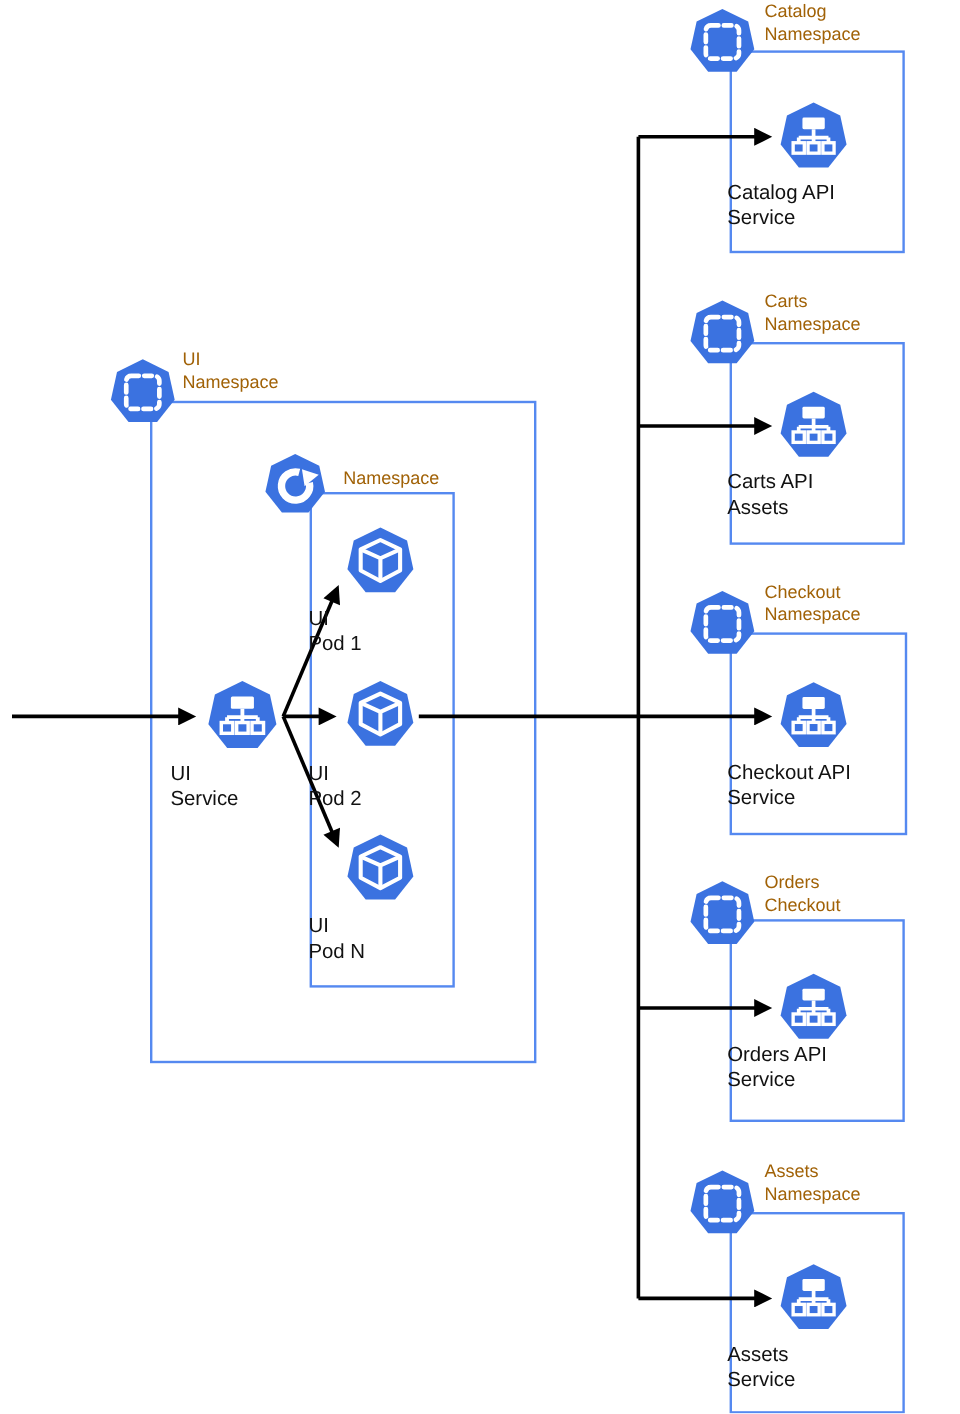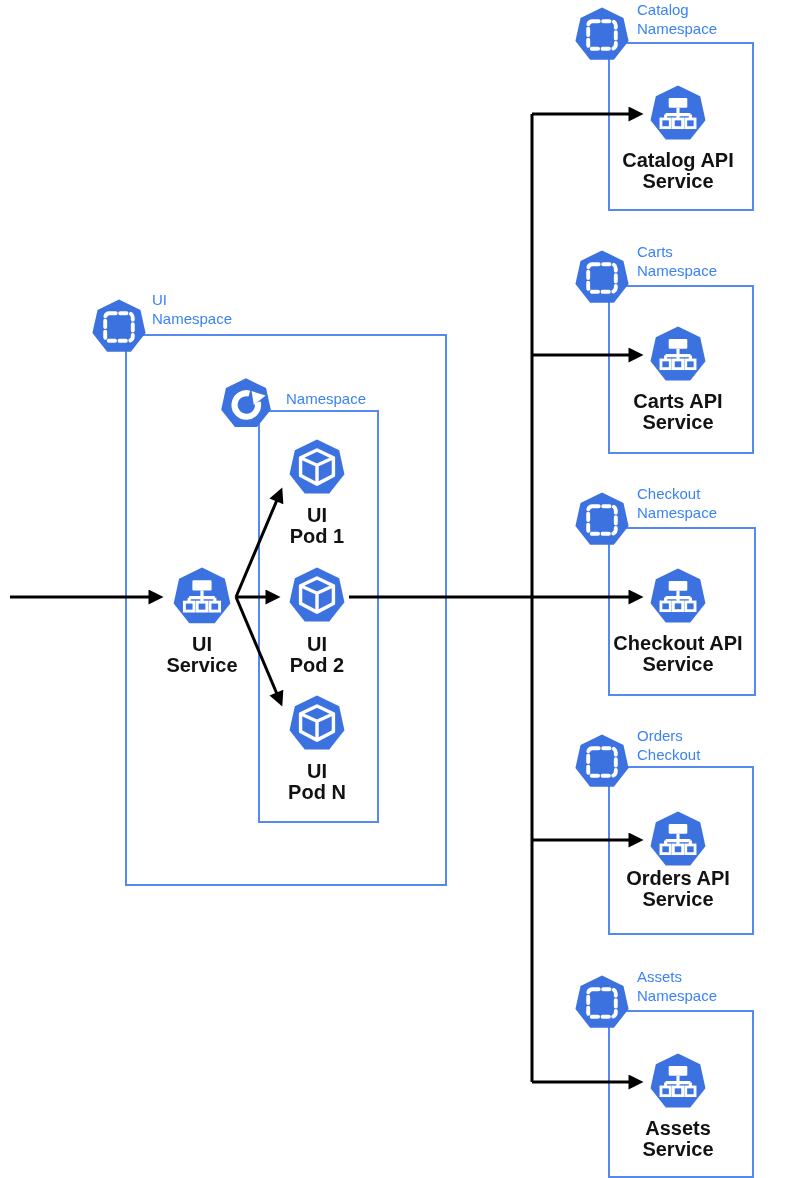--- a/index.html
+++ b/index.html
@@ -1,24 +1,24 @@
 <!DOCTYPE html>
 <html><head>
 <meta charset="utf-8">
 <style>
   html,body{margin:0;padding:0;background:#ffffff;}
   body{width:800px;height:1178px;font-family:"Liberation Sans",sans-serif;}
   .canvas{position:relative;width:800px;height:1178px;background:#fff;overflow:hidden;}
   .box{position:absolute;border:2px solid #5589f0;background:transparent;z-index:1;}
   .hept{position:absolute;z-index:6;}
   .connectors{position:absolute;left:0;top:0;z-index:4;}
-  .lbl-blue{position:absolute;color:#3b82f6;font-size:15px;line-height:19px;
+  .lbl-blue{position:absolute;color:#a16207;font-size:15px;line-height:19px;
             white-space:pre-line;z-index:7;}
-  .lbl-dark{position:absolute;color:#121212;font-size:20px;line-height:21px;
-            white-space:pre-line;text-align:center;z-index:7;font-weight:bold;}
+  .lbl-dark{position:absolute;color:#121212;font-size:17px;line-height:21px;
+            white-space:pre-line;z-index:7;}
   .hept-fill{fill:#3b72e0;}
 </style>
 </head>
 <body>
 
 <div class="canvas">
 
   <svg width="0" height="0" style="position:absolute" aria-hidden="true">
     <defs>
       <polygon id="p-hept" class="hept-fill" points="50,4 85.8,21.5 94.3,60.2 69.8,91.2 30.2,91.2 5.7,60.2 14.2,21.5"></polygon>
@@ -120,21 +120,21 @@
   <div class="box" style="left:608px;top:285px;width:142px;height:165px"></div>
   <svg class="hept" style="left:572px;top:248px" width="60" height="60">
       <use href="#icon-namespace"></use>
     </svg>
   <div class="lbl-blue" style="left:637px;top:242px">Carts
 Namespace</div>
   <svg class="hept" style="left:647px;top:324px" width="62" height="62">
       <use href="#icon-service"></use>
     </svg>
   <div class="lbl-dark" style="left:606px;top:391px;width:144px">Carts API
-Service</div>
+Assets</div>
 
   <div class="box" style="left:608px;top:527px;width:144px;height:165px"></div>
   <svg class="hept" style="left:572px;top:490px" width="60" height="60">
       <use href="#icon-namespace"></use>
     </svg>
   <div class="lbl-blue" style="left:637px;top:484px">Checkout
 Namespace</div>
   <svg class="hept" style="left:647px;top:566px" width="62" height="62">
       <use href="#icon-service"></use>
     </svg>

